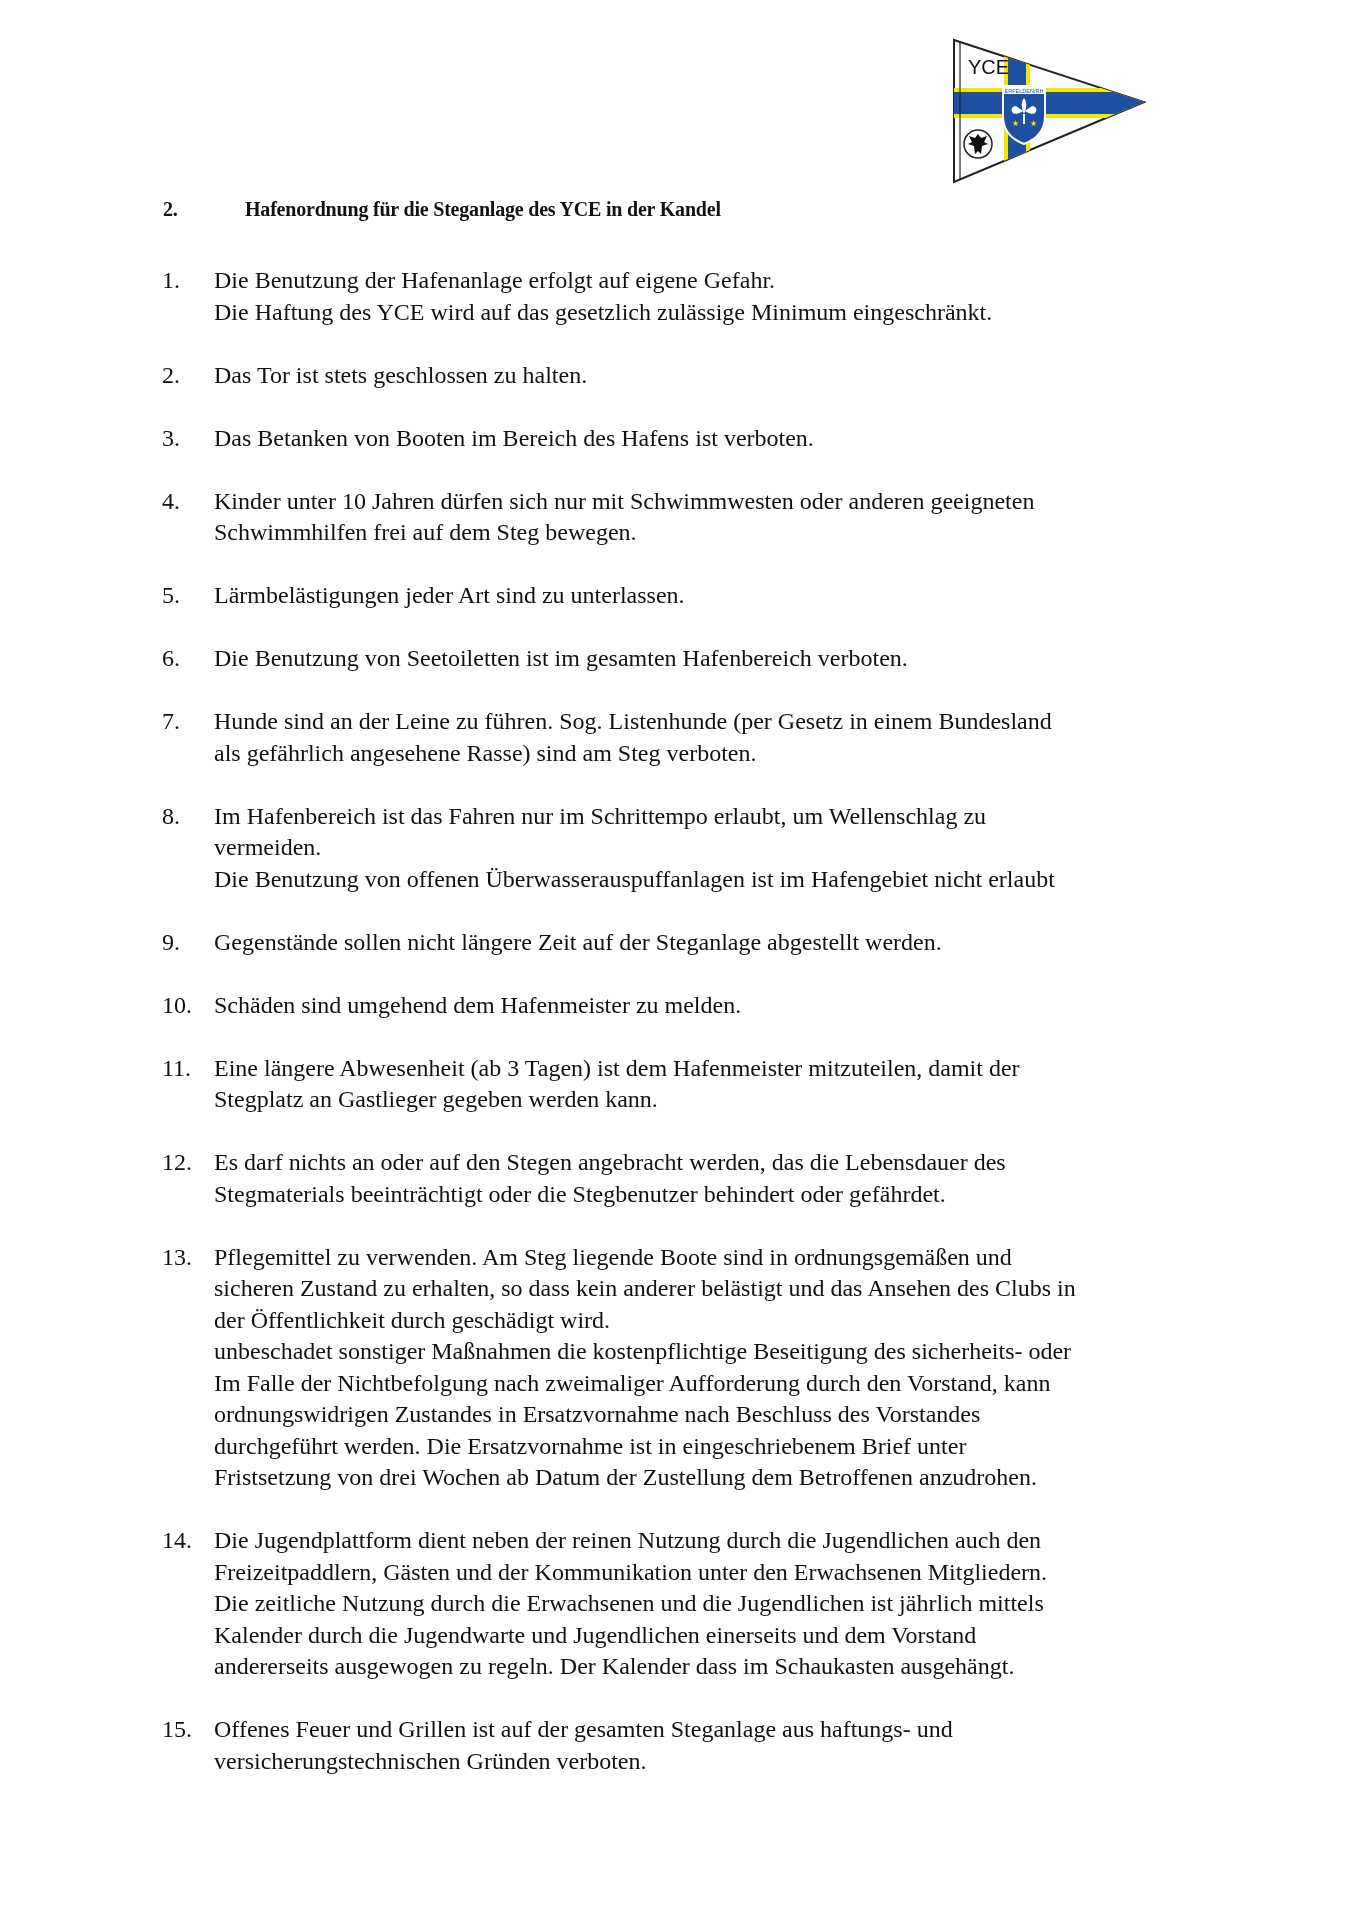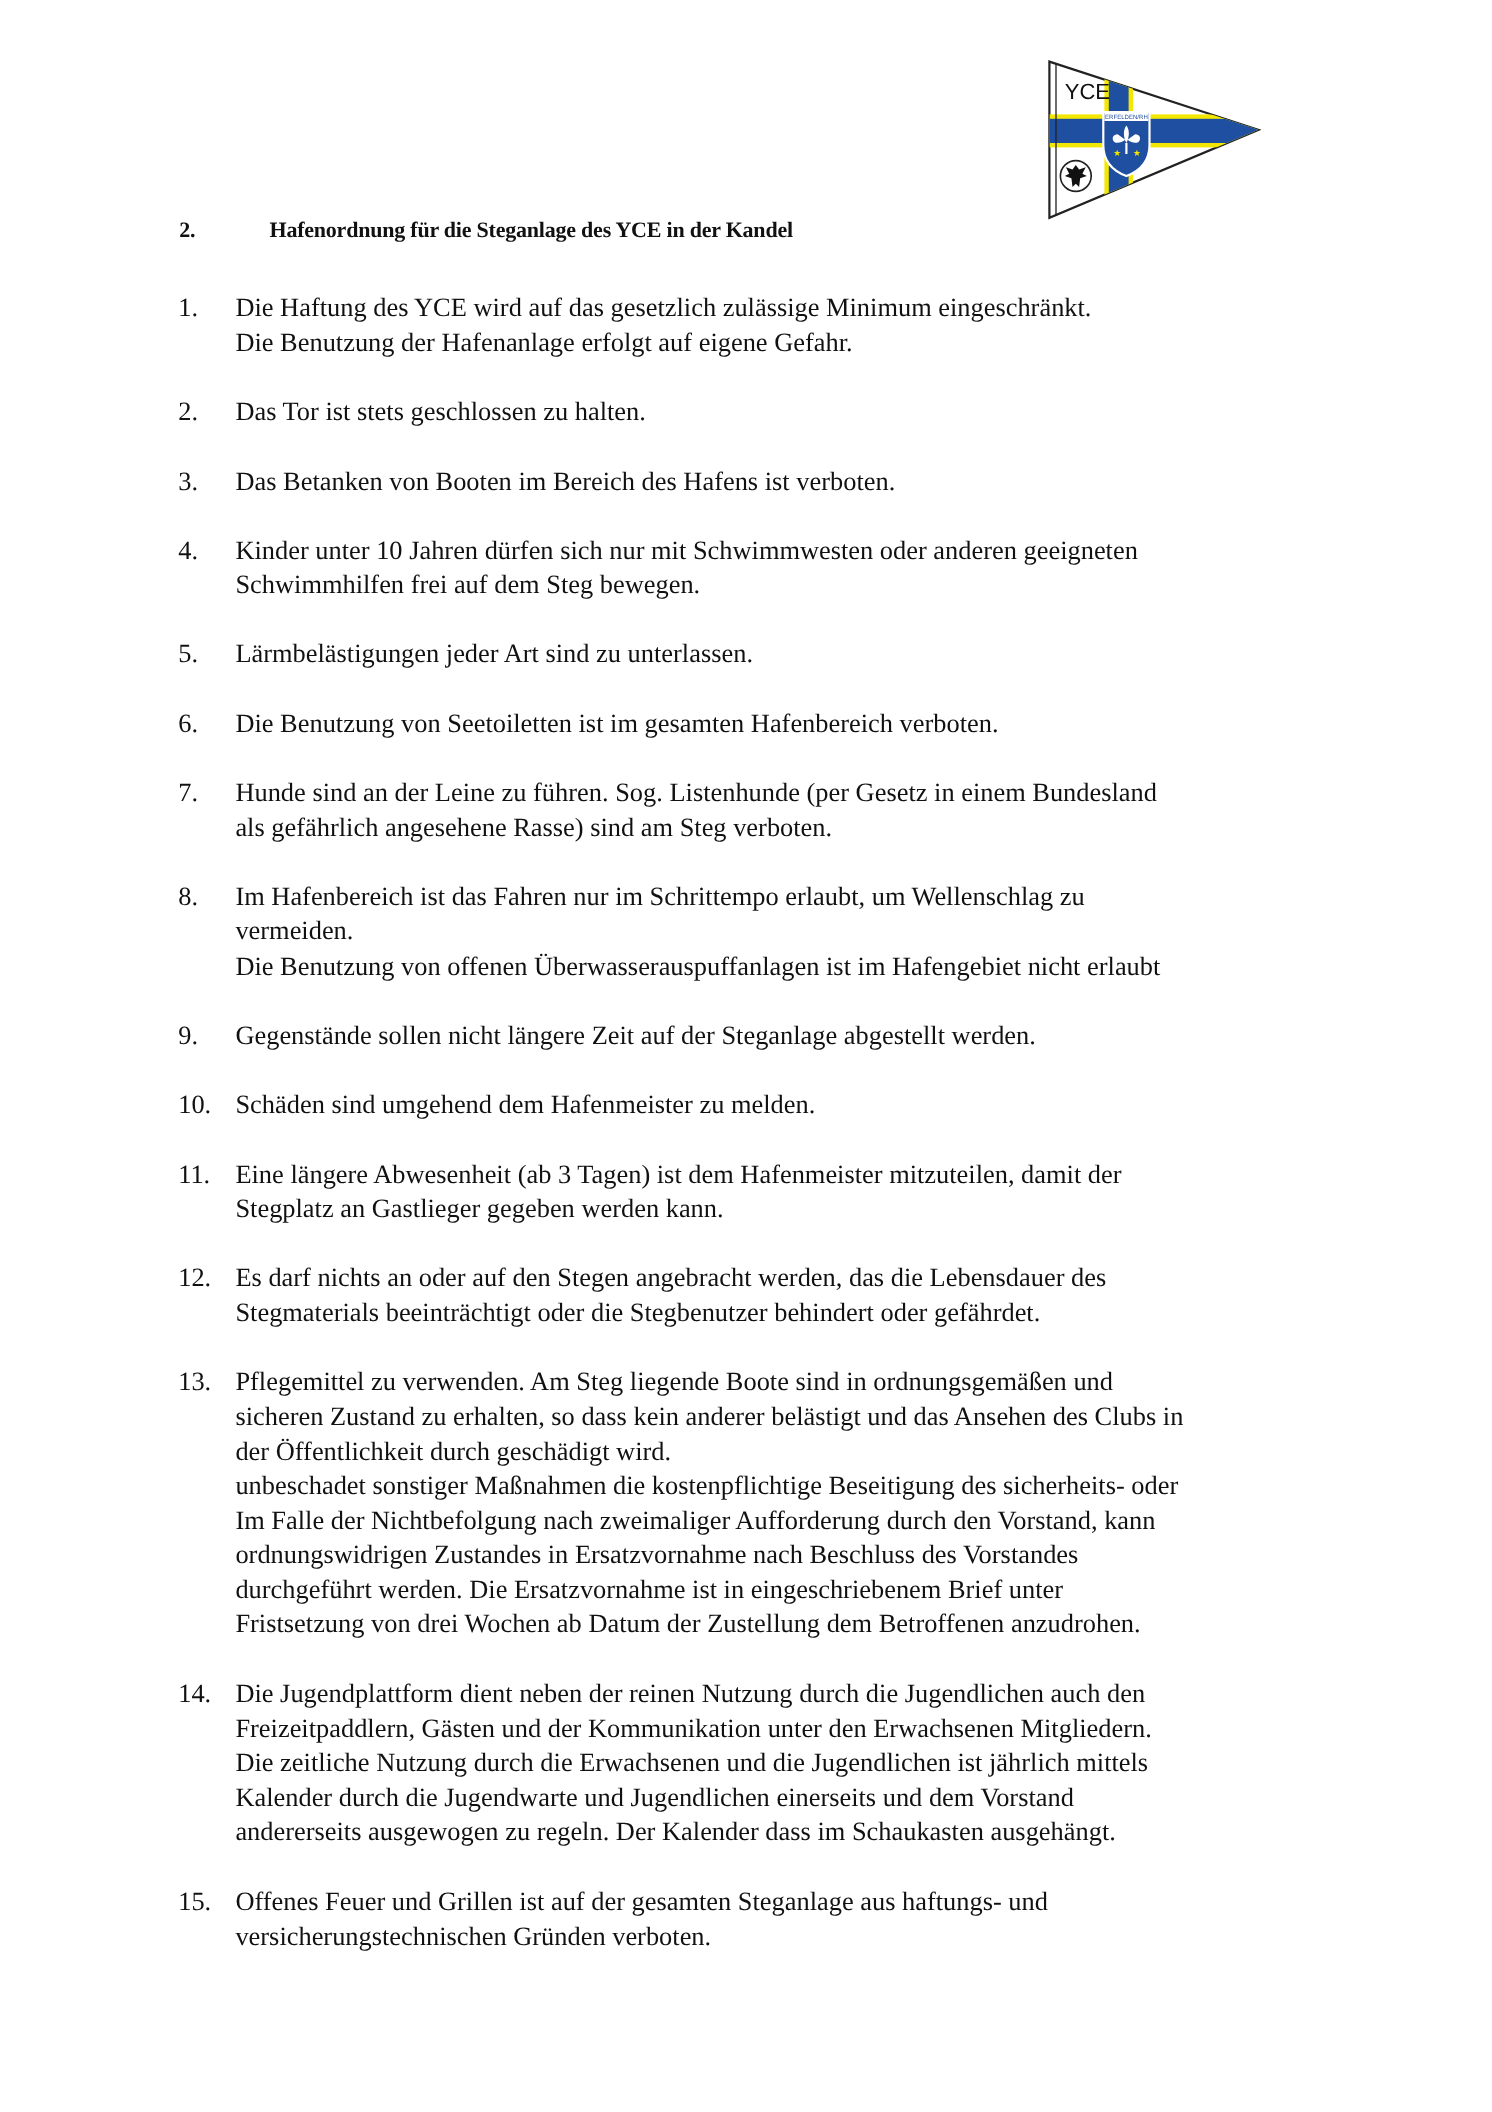--- a/index.html
+++ b/index.html
@@ -1,20 +1,20 @@
 <!DOCTYPE html>
 <html><head>
 <meta charset="utf-8">
 <style>
   html, body { margin: 0; padding: 0; background: #ffffff; }
   body {
     width: 1356px; height: 1920px; position: relative; overflow: hidden;
     font-family: "Liberation Serif", "DejaVu Serif", serif; color: #111111;
   }
-  .logo { position: absolute; left: 948px; top: 52px; width: 200px; height: 150px; }
+  .logo { position: absolute; left: 948px; top: 36px; width: 200px; height: 150px; }
   .heading {
     position: absolute; left: 163px; top: 198px;
     font-size: 20px; font-weight: bold; letter-spacing: -0.2px;
   }
   .heading .num { display: inline-block; width: 82px; }
   .rules { position: absolute; left: 160px; top: 265px; width: 1080px; margin: 0; padding: 0; list-style: none; }
   .rule { display: flex; font-size: 24px; line-height: 31.5px; margin-bottom: 31.5px; }
   .rule .n { width: 52px; flex: none; padding-left: 2px; }
   .rule .body { flex: 1; }
   .rule .line { display: block; white-space: nowrap; }
@@ -50,22 +50,22 @@
 </div>
 
 <div class="heading">
   <span class="num">2.</span><span>Hafenordnung für die Steganlage des YCE in der Kandel</span>
 </div>
 
 <ol class="rules" id="rules">
     <li class="rule">
       <span class="n">1.</span>
       <span class="body">
+        <span class="line">Die Benutzung der Hafenanlage erfolgt auf eigene Gefahr.</span>
         <span class="line">Die Haftung des YCE wird auf das gesetzlich zulässige Minimum eingeschränkt.</span>
-        <span class="line">Die Benutzung der Hafenanlage erfolgt auf eigene Gefahr.</span>
       </span>
     </li>
     <li class="rule">
       <span class="n">2.</span>
       <span class="body">
         <span class="line">Das Tor ist stets geschlossen zu halten.</span>
       </span>
     </li>
     <li class="rule">
       <span class="n">3.</span>

